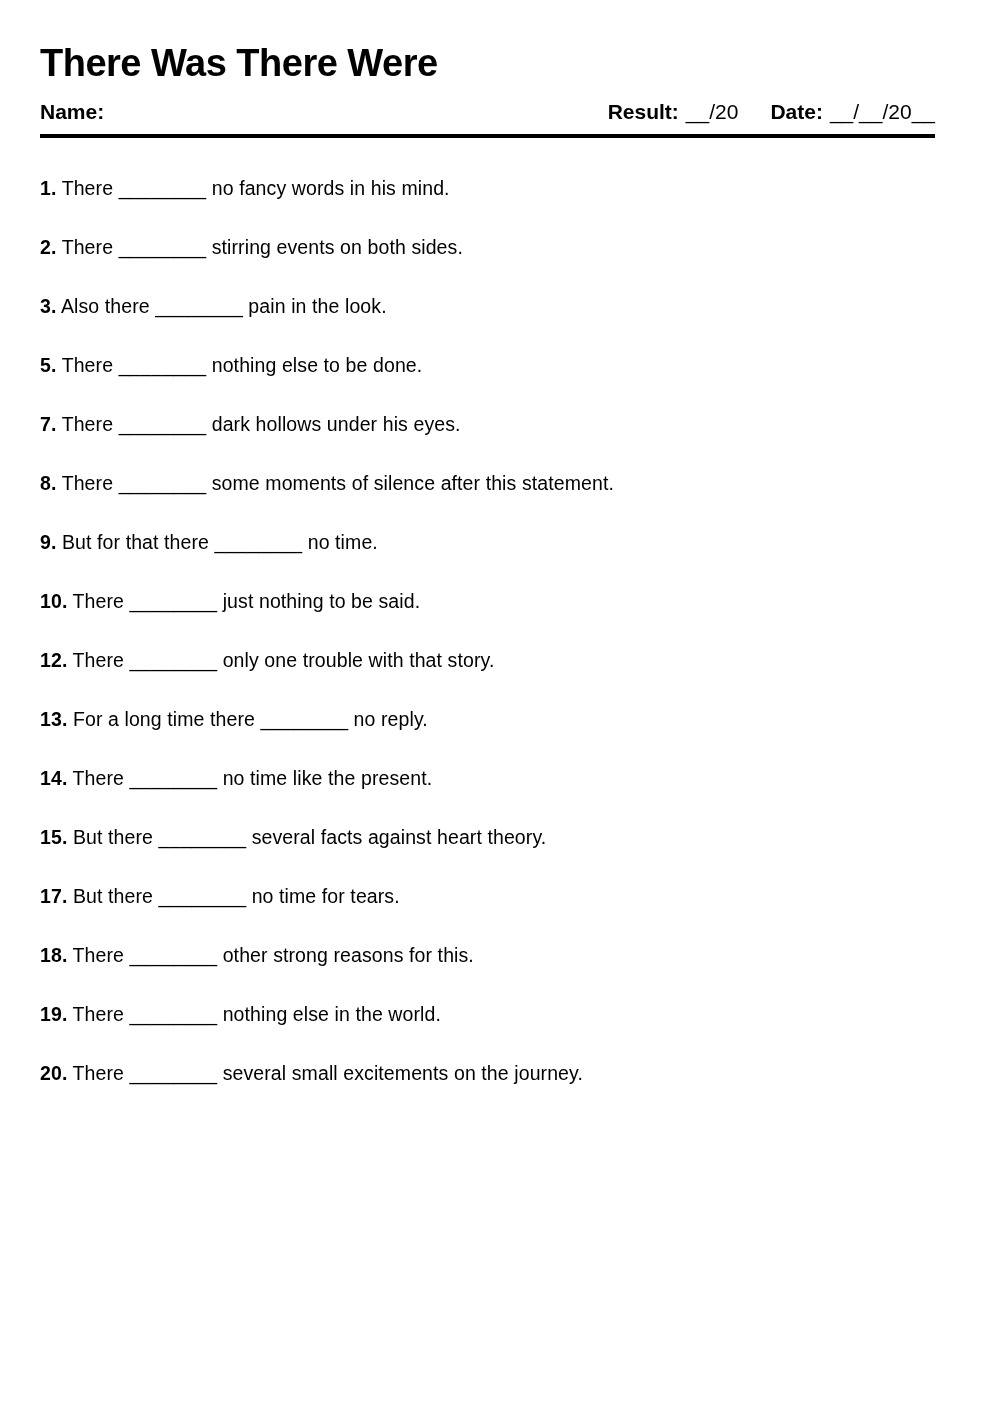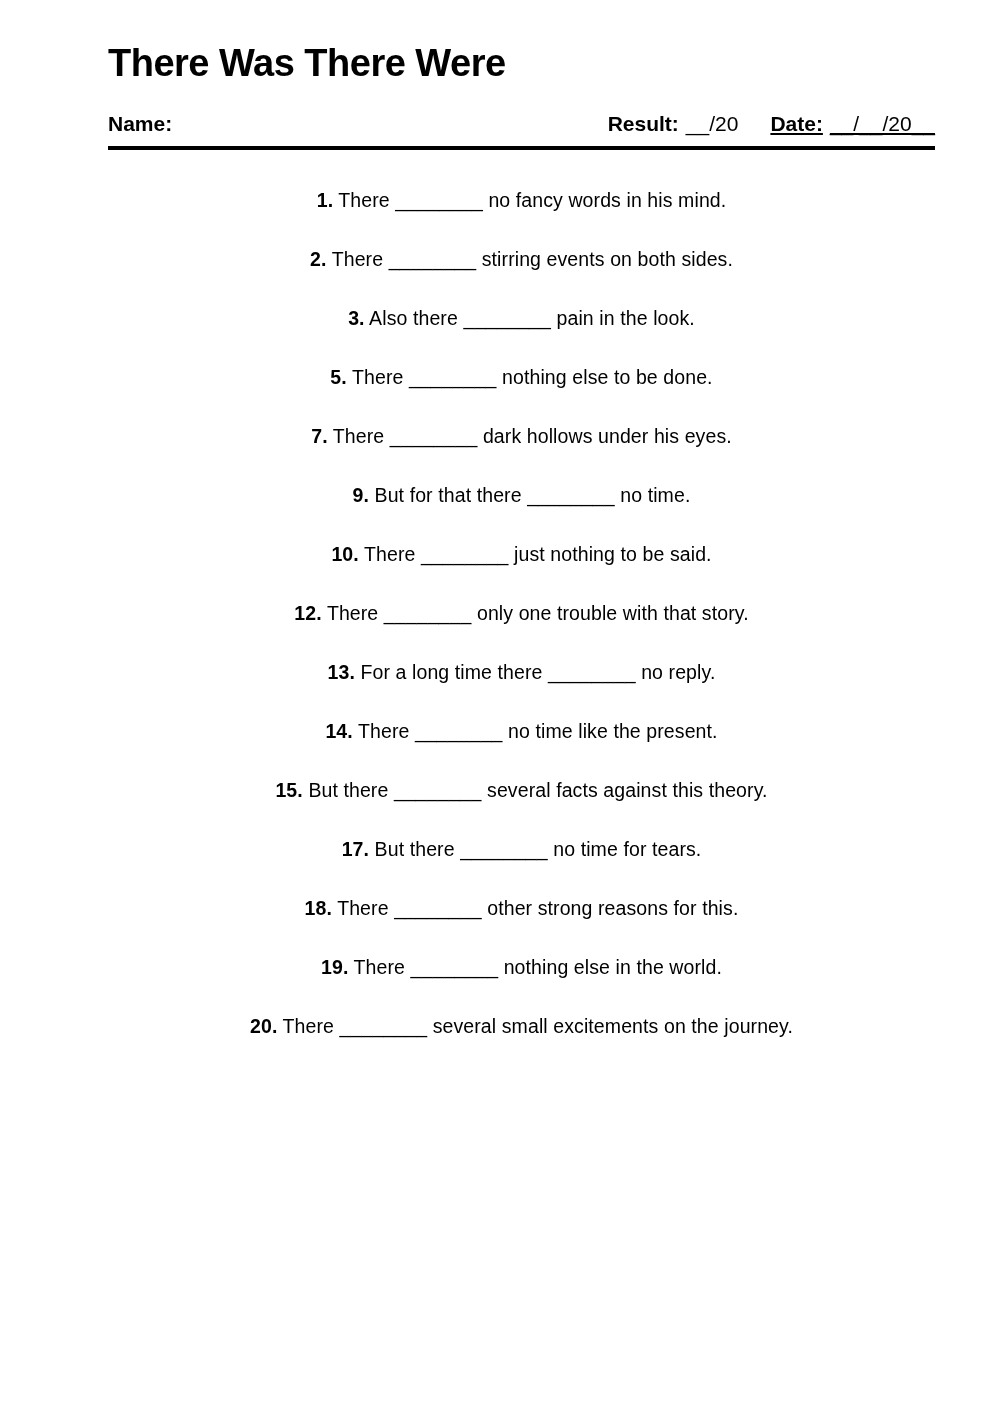--- a/index.html
+++ b/index.html
@@ -3,46 +3,46 @@
 <meta charset="utf-8">
 <style>
   * { box-sizing: border-box; }
   html, body { margin: 0; padding: 0; background: #ffffff; }
   .page {
     width: 1000px;
     min-height: 1414px;
     background: #ffffff;
     color: #000000;
     font-family: "Liberation Sans", sans-serif;
-    padding: 44px 65px 40px 108px;
+    padding: 44px 65px 40px 40px;
   }
   .title {
     font-size: 38px;
     font-weight: bold;
     margin: 0;
     line-height: 1.05;
     letter-spacing: -0.5px;
   }
   .meta-row {
     display: flex;
     align-items: baseline;
-    margin-top: 27px;
+    margin-top: 15px;
     font-size: 21px;
     line-height: 1.2;
   }
   .meta-label { font-weight: bold; }
   .meta-value { font-weight: normal; margin-left: 7px; white-space: pre; }
   .result-group { margin-left: auto; display: inline-flex; align-items: baseline; justify-content: flex-end; }
-  .date-group { margin-left: 32px; display: inline-flex; align-items: flex-end; text-decoration: underline; }
+  .date-group { margin-left: 32px; display: inline-flex; align-items: flex-end; }
   .divider {
     height: 4px;
     background: #000000;
     margin-top: 10px;
   }
-  .questions { margin-top: 37px; text-align: center; }
+  .questions { margin-top: 37px; }
   .question {
     font-size: 19.5px;
     line-height: 26px;
     margin-bottom: 33px;
     letter-spacing: 0.1px;
   }
   .q-num { font-weight: bold; }
   .q-blank { white-space: pre; }
 </style>
 </head>
@@ -72,33 +72,34 @@
   <div class="question"><span class="q-num">2.</span> <span class="q-before">There</span> <span class="q-blank">________</span> <span class="q-after">stirring events on both sides.</span></div>
 
   <div class="question"><span class="q-num">3.</span> <span class="q-before">Also there</span> <span class="q-blank">________</span> <span class="q-after">pain in the look.</span></div>
 
 
   <div class="question"><span class="q-num">5.</span> <span class="q-before">There</span> <span class="q-blank">________</span> <span class="q-after">nothing else to be done.</span></div>
 
 
   <div class="question"><span class="q-num">7.</span> <span class="q-before">There</span> <span class="q-blank">________</span> <span class="q-after">dark hollows under his eyes.</span></div>
 
+  <div class="question"><span class="q-num">8.</span> <span class="q-before">There</span> <span class="q-blank">________</span> <span class="q-after">some moments of silence after this statement.</span></div>
 
   <div class="question"><span class="q-num">9.</span> <span class="q-before">But for that there</span> <span class="q-blank">________</span> <span class="q-after">no time.</span></div>
 
   <div class="question"><span class="q-num">10.</span> <span class="q-before">There</span> <span class="q-blank">________</span> <span class="q-after">just nothing to be said.</span></div>
 
 
   <div class="question"><span class="q-num">12.</span> <span class="q-before">There</span> <span class="q-blank">________</span> <span class="q-after">only one trouble with that story.</span></div>
 
   <div class="question"><span class="q-num">13.</span> <span class="q-before">For a long time there</span> <span class="q-blank">________</span> <span class="q-after">no reply.</span></div>
 
   <div class="question"><span class="q-num">14.</span> <span class="q-before">There</span> <span class="q-blank">________</span> <span class="q-after">no time like the present.</span></div>
 
-  <div class="question"><span class="q-num">15.</span> <span class="q-before">But there</span> <span class="q-blank">________</span> <span class="q-after">several facts against this theory.</span></div>
+  <div class="question"><span class="q-num">15.</span> <span class="q-before">But there</span> <span class="q-blank">________</span> <span class="q-after">several facts against heart theory.</span></div>
 
 
   <div class="question"><span class="q-num">17.</span> <span class="q-before">But there</span> <span class="q-blank">________</span> <span class="q-after">no time for tears.</span></div>
 
   <div class="question"><span class="q-num">18.</span> <span class="q-before">There</span> <span class="q-blank">________</span> <span class="q-after">other strong reasons for this.</span></div>
 
   <div class="question"><span class="q-num">19.</span> <span class="q-before">There</span> <span class="q-blank">________</span> <span class="q-after">nothing else in the world.</span></div>
 
   <div class="question"><span class="q-num">20.</span> <span class="q-before">There</span> <span class="q-blank">________</span> <span class="q-after">several small excitements on the journey.</span></div>
 </div>

